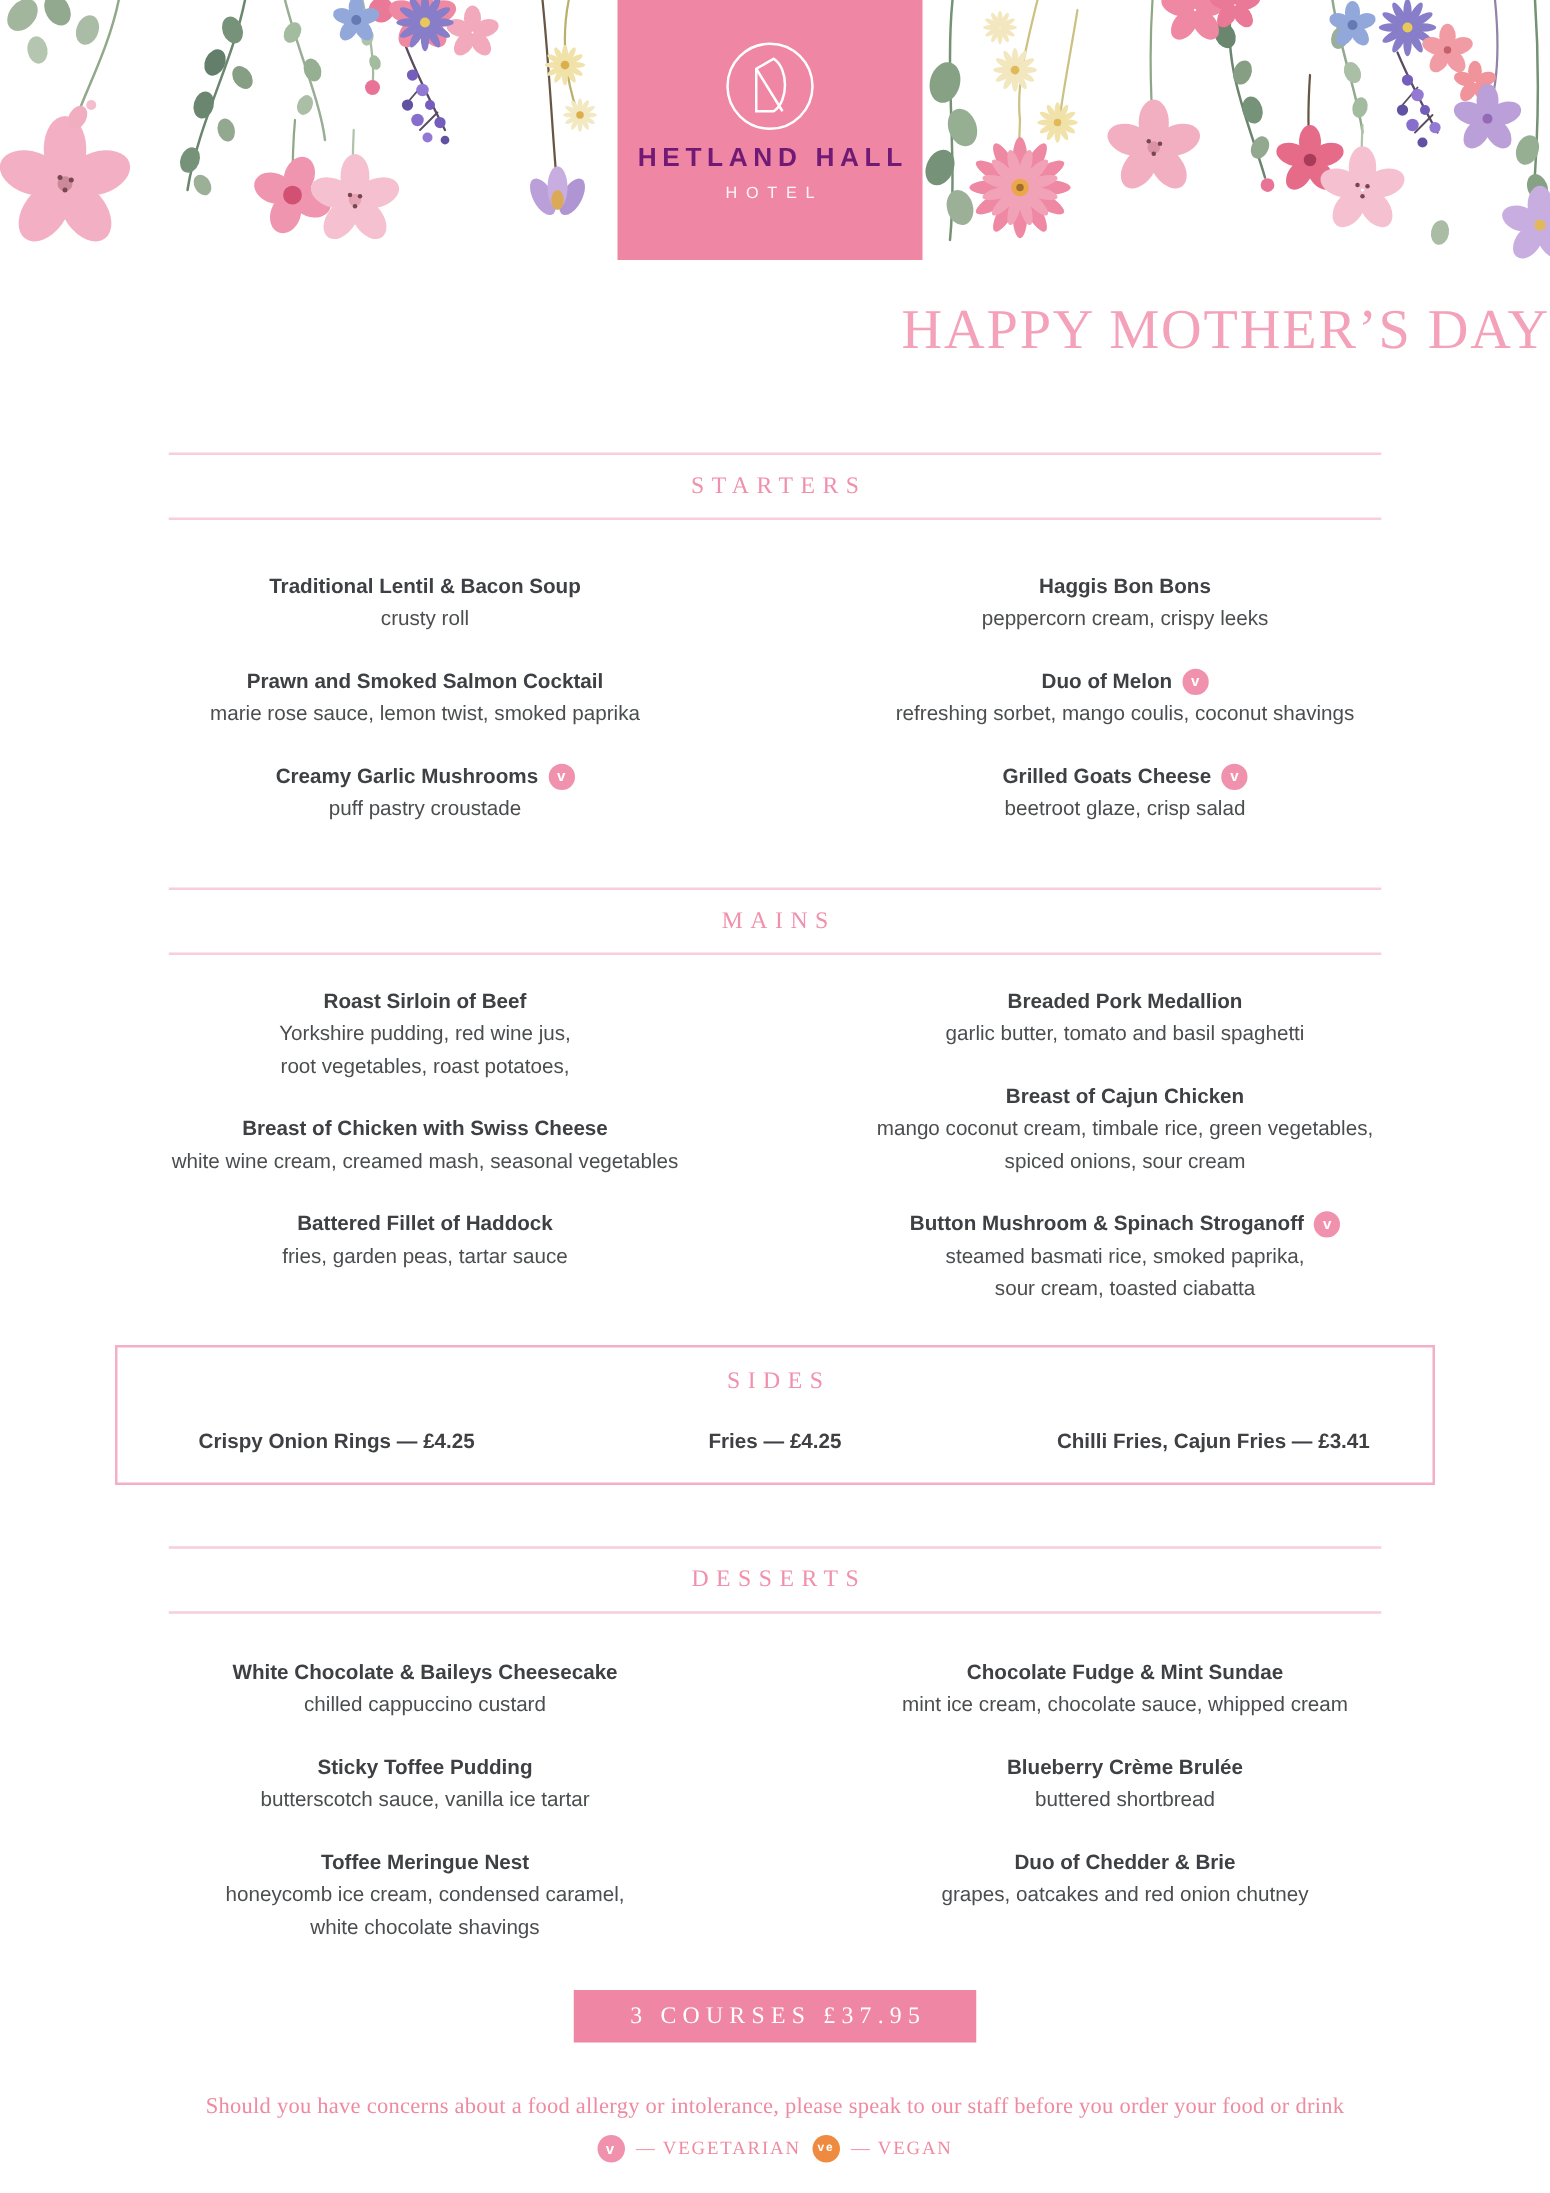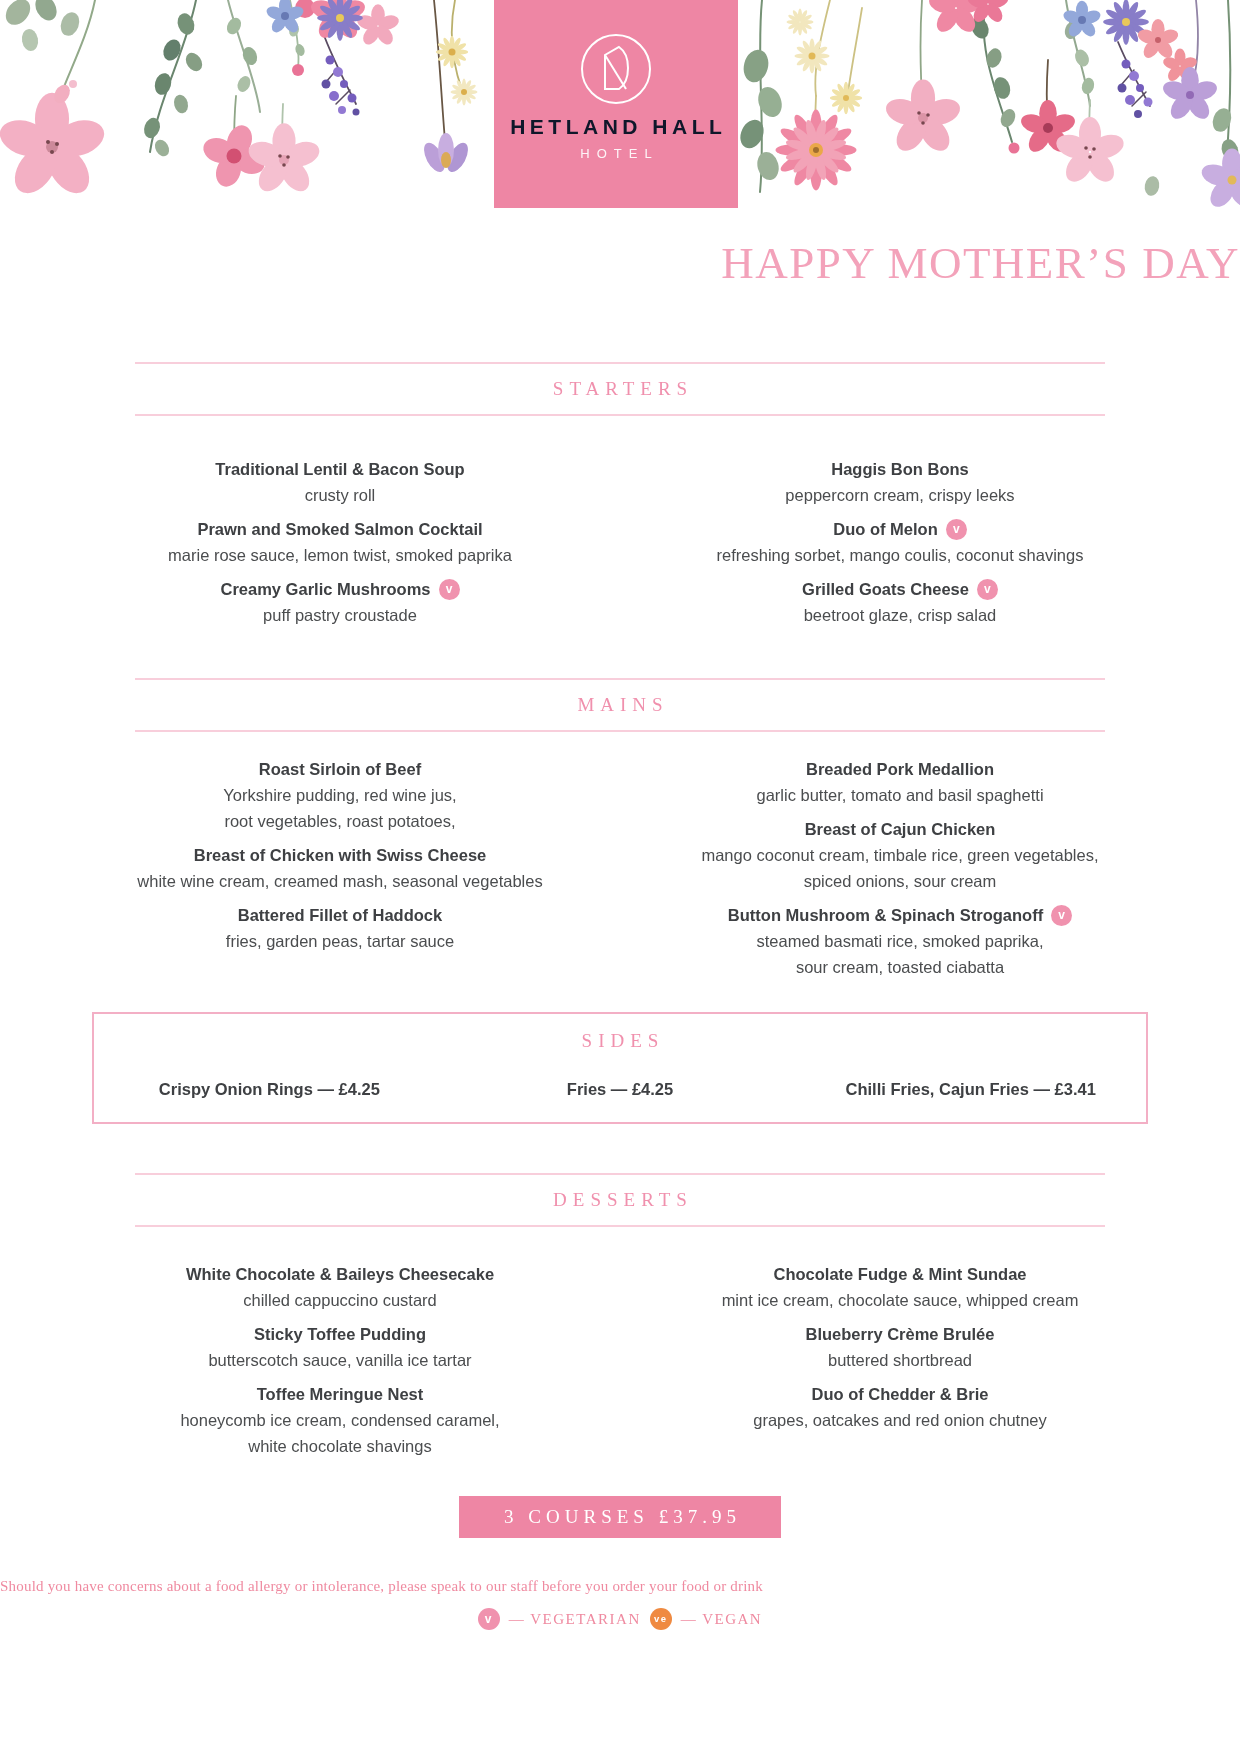--- a/index.html
+++ b/index.html
@@ -6,21 +6,21 @@
   html,body { background:#fff; }
   body { width:1240px; font-family:"Liberation Sans","DejaVu Sans",sans-serif; }
   .page { position:relative; width:1240px; height:1754px; background:#fff; overflow:hidden; }
 
   .floral { position:absolute; top:0; left:0; z-index:1; }
 
   .logo-box { position:absolute; left:494px; top:0; width:244px; height:208px;
     background:var(--pink_primary,#ee86a4); z-index:2;
     display:flex; flex-direction:column; align-items:center; }
   .monogram { margin-top:32px; }
-  .logo-title { margin-top:9px; color:#0f172a; font-weight:700; font-size:21px; letter-spacing:4.5px; text-indent:4.5px; white-space:nowrap; }
+  .logo-title { margin-top:9px; color:#701a75; font-weight:700; font-size:21px; letter-spacing:4.5px; text-indent:4.5px; white-space:nowrap; }
   .logo-sub { margin-top:7px; color:rgba(255,255,255,.92); font-size:13px; letter-spacing:7px; text-indent:7px; font-weight:400; }
 
   .content { position:relative; z-index:3; padding-top:233px; }
 
   .title { text-align:right; font-family:"Liberation Serif","DejaVu Serif",serif;
     font-weight:400; font-size:45px; line-height:60px; letter-spacing:1.5px;
     color:var(--pink_title,#f3a2ba);margin-left:44px; }
 
   .section-head { width:970px; margin:69px auto 0;
     border-top:2px solid var(--pink_line,#f8cedb);
@@ -28,21 +28,21 @@
   .section-head h2, .sides-box h2 { text-align:center; font-family:"Liberation Serif","DejaVu Serif",serif;
     font-weight:400; font-size:19px; line-height:26px; letter-spacing:6px; text-indent:6px;
     color:var(--pink_heading,#f090ad); }
   .head-mains { margin-top:50px; }
   .head-desserts { margin-top:49px; }
 
   .cols { width:1120px; margin:0 auto; display:flex; }
   .cols-starters { margin-top:40px; }
   .cols-mains { margin-top:24px; }
   .cols-desserts { margin-top:34px; }
-  .col { width:560px; display:flex; flex-direction:column; gap:8px; align-items:center; }
+  .col { width:560px; display:flex; flex-direction:column; gap:24px; align-items:center; }
 
   .dish { text-align:center; }
   .dish-name { font-size:16.5px; font-weight:700; color:var(--text_dark,#3e4043); line-height:26px;
     display:flex; align-items:center; justify-content:center; gap:8px; }
   .dish-desc { font-size:16.5px; font-weight:400; color:var(--text_body,#4b4d4f); line-height:26px; white-space:pre-line; }
 
   .vbadge, .vebadge { width:21px; height:21px; border-radius:50%; color:#fff;
     display:inline-flex; align-items:center; justify-content:center; flex:none;
     font-family:"Liberation Sans",sans-serif; font-weight:700; line-height:1; }
   .vbadge { background:var(--badge_vegetarian,#f092ae); font-size:12px; }
@@ -51,22 +51,22 @@
   .sides-box { width:1056px; margin:32px auto 0; border:2px solid var(--pink_box_border,#f3afc5);
     padding:14px 0 20px; }
   .sides-row { display:flex; margin-top:22px; }
   .side-item { flex:1; text-align:center; font-size:16.5px; font-weight:700;
     color:var(--text_dark,#3e4043); line-height:26px; }
 
   .offer { width:322px; height:42px; margin:37px auto 0; background:var(--pink_primary,#ee86a4);
     color:#fff; font-family:"Liberation Serif","DejaVu Serif",serif; font-size:19px;
     letter-spacing:5px; text-indent:5px; text-align:center; line-height:42px; }
 
-  .note { margin-top:40px; text-align:left; font-family:"Liberation Serif","DejaVu Serif",serif;
-    font-size:15px; letter-spacing:.2px; color:var(--note_pink,#ef8aa0); }
+  .note { margin-top:40px; text-align:center; font-family:"Liberation Serif","DejaVu Serif",serif;
+    font-size:18px; letter-spacing:.2px; color:var(--note_pink,#ef8aa0); }
 
   .legend { margin-top:13px; display:flex; justify-content:center; align-items:center; gap:9px;
     font-family:"Liberation Serif","DejaVu Serif",serif; font-size:15px; letter-spacing:1.5px;
     color:var(--note_pink,#ef8aa0); }
   .legend .vbadge, .legend .vebadge { width:22px; height:22px; }
 </style>
 </head>
 <body>
 
 <div class="page">

